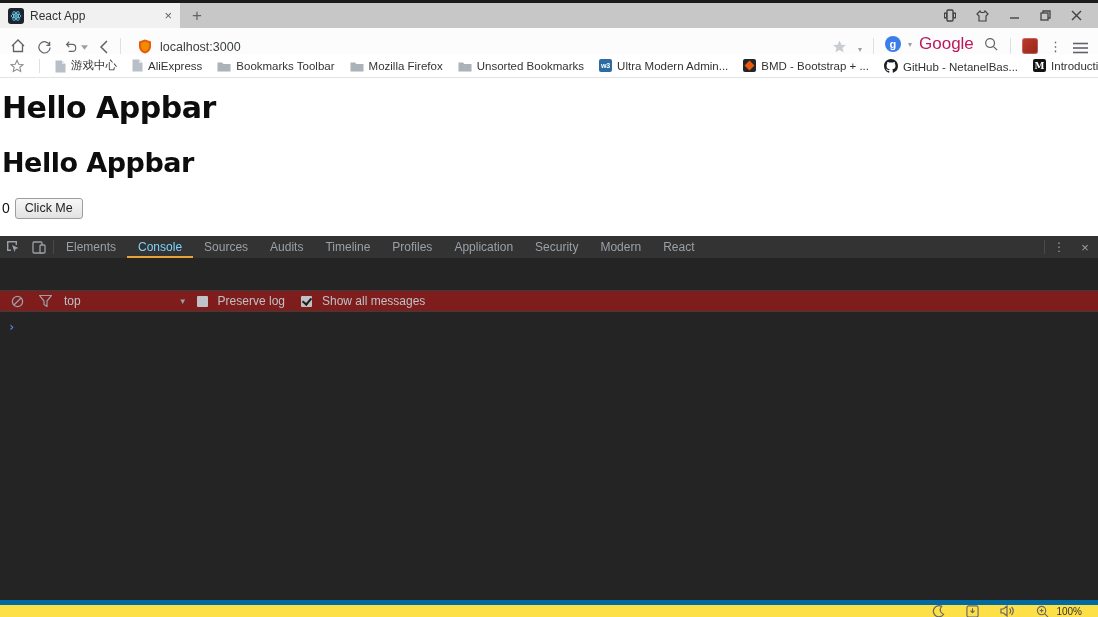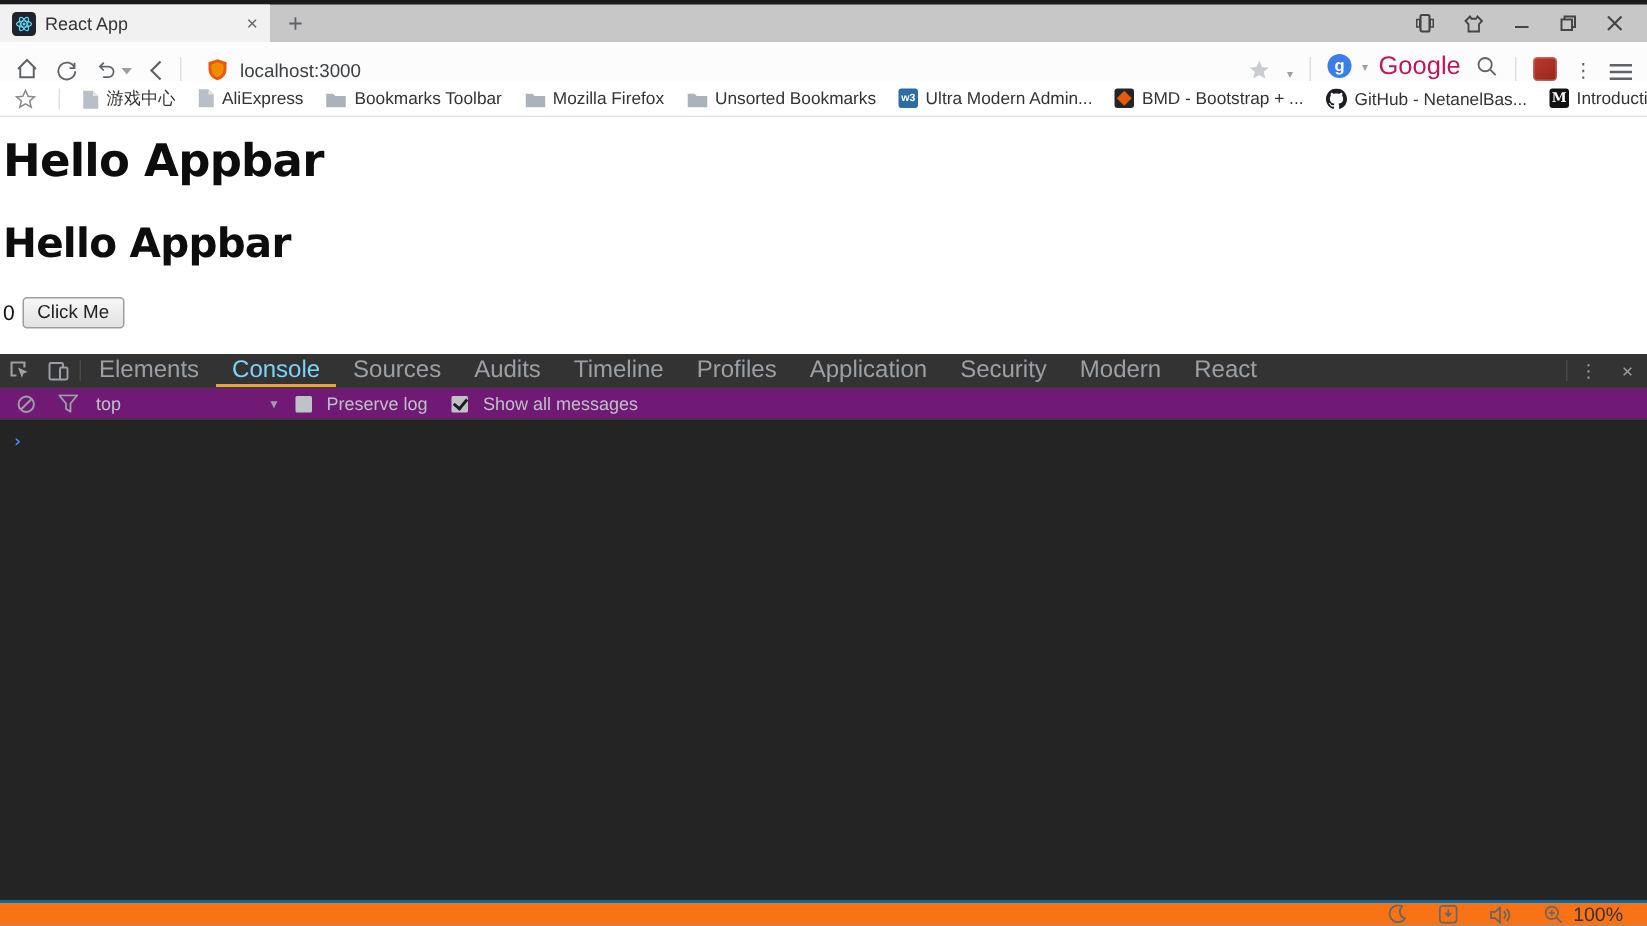--- a/index.html
+++ b/index.html
@@ -43,34 +43,34 @@
   .content h1 { font-family: "DejaVu Sans", sans-serif; font-size: 30px; letter-spacing: -0.5px; color: #0d0d0d; line-height: 1.05; }
   .content h2 { font-family: "DejaVu Sans", sans-serif; font-size: 27px; letter-spacing: -0.5px; color: #0d0d0d; margin-top: 25px; line-height: 1.05; }
   .counter-row { margin-top: 21px; display: flex; align-items: center; gap: 5px; font-size: 14px; color: #111; }
   .click-btn { font-family: "Liberation Sans", sans-serif; font-size: 12.5px; color: #222; padding: 2px 9px 3px; border: 1px solid #9d9d9d; border-radius: 3px; background: linear-gradient(#f7f7f7, #e2e2e2); }
 
   
   .devtools { height: 364px; display: flex; flex-direction: column; background: #242424; flex: none; }
   .dt-tabbar { height: 22px; background: #333; display: flex; align-items: stretch; color: #9aa0a6; flex: none; }
   .dt-iconbtn { width: 26px; display: flex; align-items: center; justify-content: center; }
   .dt-sep { width: 1px; background: #4a4a4a; margin: 4px 1px; }
-  .dt-tab { padding: 0 11px; display: flex; align-items: center; font-size: 16px; }
+  .dt-tab { padding: 0 11px; display: flex; align-items: center; font-size: 12px; }
   .dt-tab.active { color: #7dd3fc; box-shadow: inset 0 -2px 0 #e8a33d; }
   .dt-right { margin-left: auto; display: flex; align-items: stretch; }
-  .dt-toolbar { height: 22px; background: #701a75; border-top: 1px solid #3c3c3c; border-bottom: 1px solid #3c3c3c; display: flex; align-items: center; padding: 0 8px; font-size: 12px; color: #bdc1c6; flex: none; }
+  .dt-toolbar { height: 22px; background: #7f1d1d; border-top: 1px solid #3c3c3c; border-bottom: 1px solid #3c3c3c; display: flex; align-items: center; padding: 0 8px; font-size: 12px; color: #bdc1c6; flex: none; margin-top: 32px; }
   .dt-toolbar > * { margin-right: 10px; }
   .ctx-caret { margin-left: 88px; font-size: 8px; color: #9aa0a6; }
   .checkbox { width: 11px; height: 11px; background: #bfc3c7; border-radius: 1px; position: relative; flex: none; }
   .checkbox.checked::after { content: ""; position: absolute; left: 3px; top: 0px; width: 4px; height: 7px; border: solid #1f1f1f; border-width: 0 2px 2px 0; transform: rotate(40deg); }
   .dt-console { flex: 1; }
   .prompt-row { padding: 5px 0 0 8px; }
   .prompt { color: #4a8bf5; font-size: 12px; font-weight: bold; font-family: "DejaVu Sans Mono", monospace; }
 
   
-  .statusbar { height: 17px; background: #f97316; border-top: 2px solid #0369a1; display: flex; align-items: center; justify-content: flex-end; gap: 21px; padding-right: 16px; color: #555; font-size: 13px; flex: none; }
+  .statusbar { height: 17px; background: #fde047; border-top: 5px solid #0369a1; display: flex; align-items: center; justify-content: flex-end; gap: 21px; padding-right: 16px; color: #555; font-size: 10px; flex: none; }
   .zoom-group { display: flex; align-items: center; gap: 7px; color: #333; }
 
   svg { display: block; }
 </style>
 </head>
 <body>
 
 <div class="browser">
 
   <div class="tabstrip">

